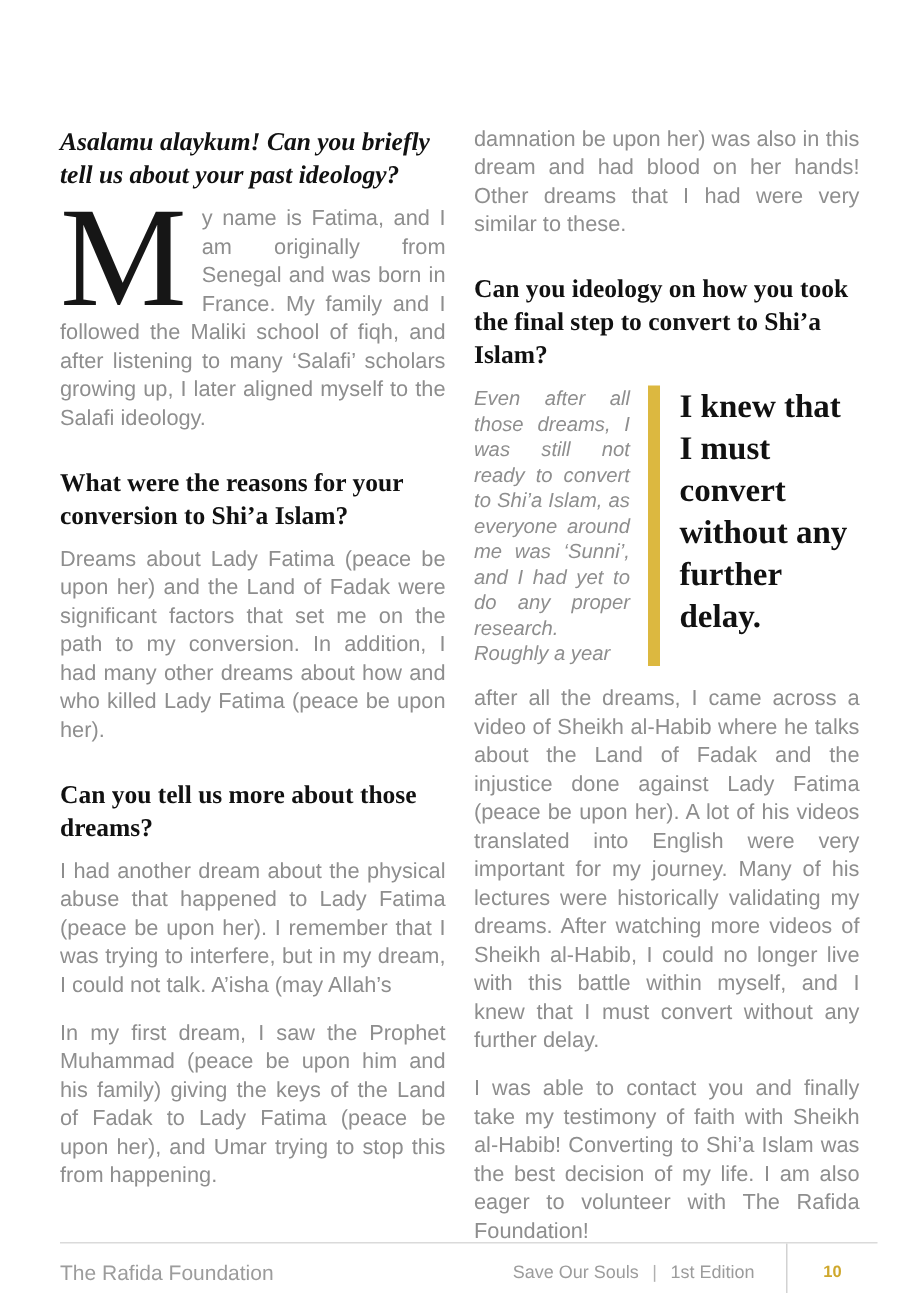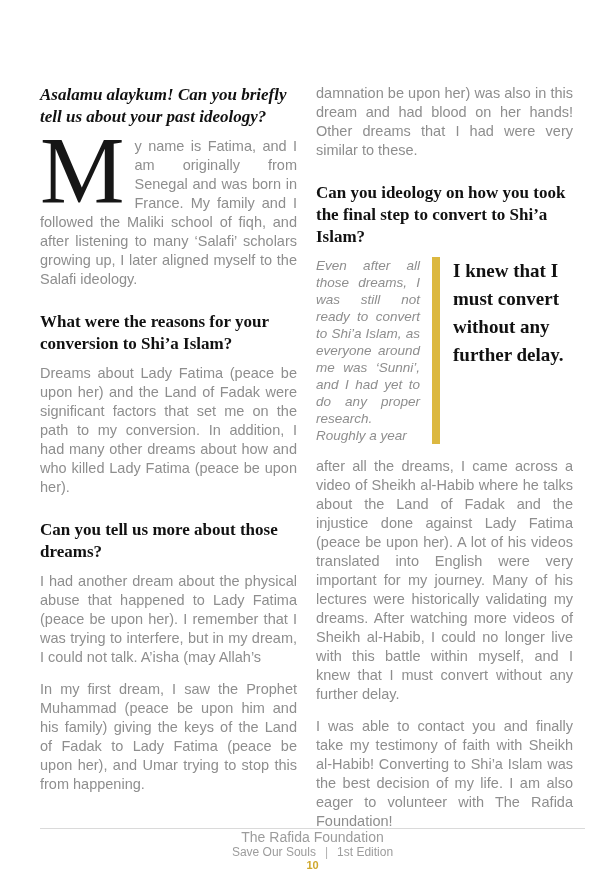--- a/index.html
+++ b/index.html
@@ -67,36 +67,35 @@
     flex: 0 0 8px;
     width: 8px;
     background: #dcb840;
     margin-left: 12px;
   }
   .quote-text {
     flex: 1;
     margin-left: 13px;
     font-family: "Liberation Serif", serif;
     font-weight: 700;
-    font-size: 19px;
+    font-size: 22px;
     line-height: 28px;
     color: #111111;
     max-width: 112px;
   }
 
   .footer {
     position: absolute;
     top: 828px;
     left: 40px;
     width: 545px;
     height: 38px;
     border-top: 1px solid #dadada;
     display: flex;
     align-items: center;
-    flex-direction: column;
   }
   .footer-publisher {
     flex: 1;
     font-size: 14px;
     color: #9c9c9c;
   }
   .footer-right {
     font-size: 12px;
     color: #9c9c9c;
     white-space: nowrap;

